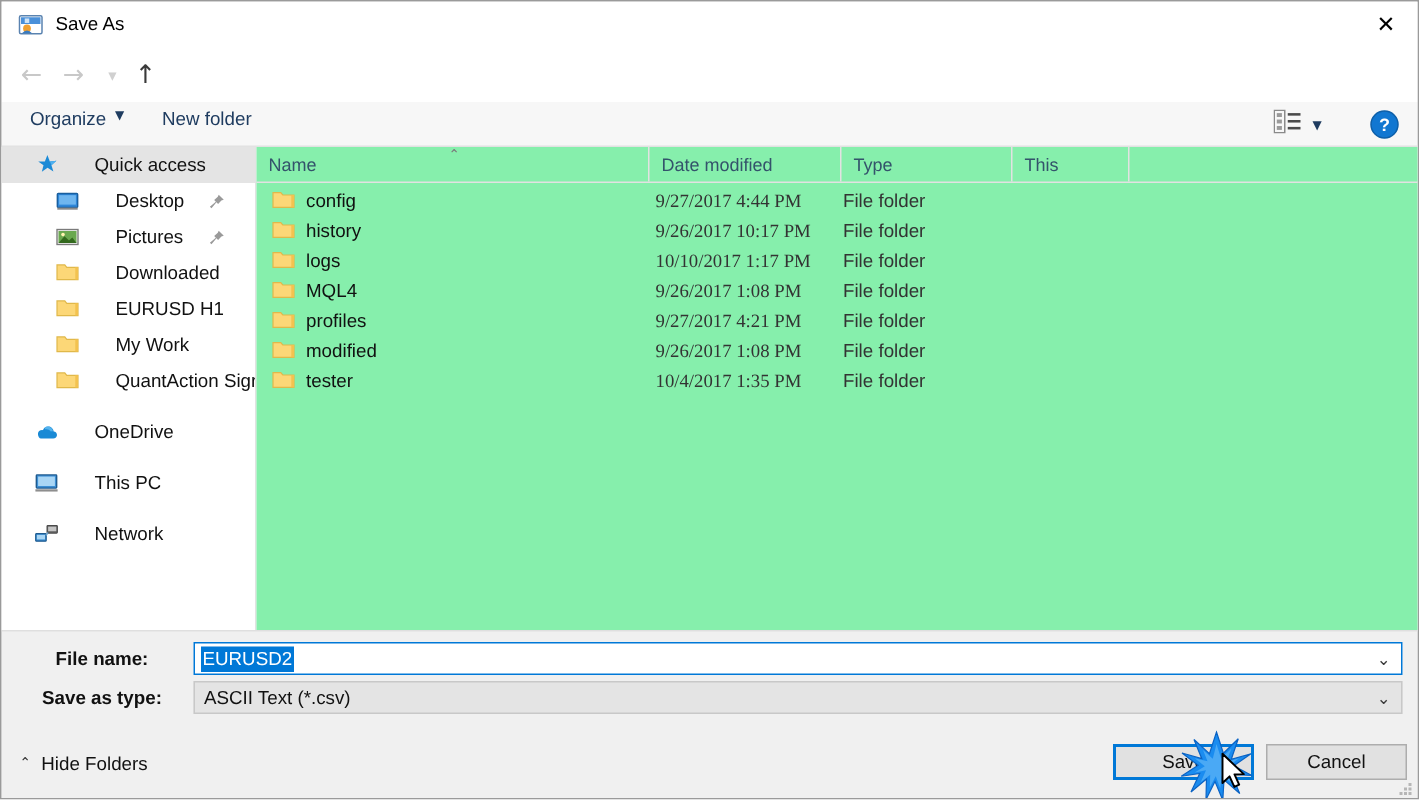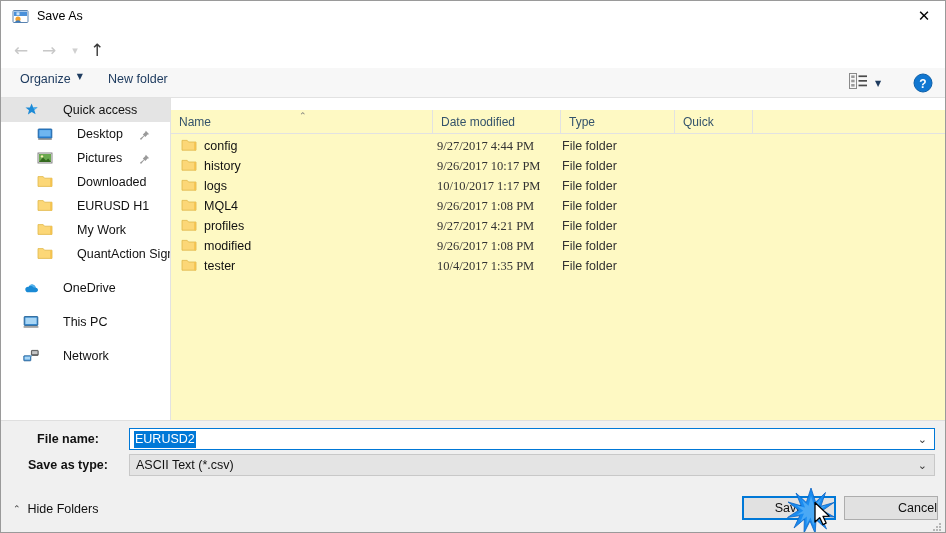--- a/index.html
+++ b/index.html
@@ -255,23 +255,23 @@
     right: 20px;
     top: 5px;
   }
   .indent0 { padding-left: 22px; }
   .indent1 { padding-left: 36px; }
   .nav-gap { height: 10px; }
 
   
   .filepane {
     position: absolute;
-    left: 170px; top: 12px;
+    left: 170px; top: 0;
     width: 776px; height: 322px;
-    background: #fef9c3;
+    background: #86efac;
   }
   .colheaders {
     position: absolute;
     left: 0; top: 0;
     width: 776px; height: 24px;
     border-bottom: 1px solid #e2e2e2;
     box-sizing: border-box;
   }
   .colhead {
     position: absolute;
@@ -440,21 +440,20 @@
   }
   .btn-save {
     left: 741px; top: 495px;
     width: 94px;
     border: 2px solid #0078d7;
     background: #e1e1e1;
   }
   .btn-cancel {
     left: 843px; top: 495px;
     width: 94px;
-    justify-content: flex-end;
   }
 
   
   .click-burst {
     position: absolute;
     left: 786px; top: 486px;
     width: 48px; height: 48px;
     pointer-events: none;
   }
   .cursor-arrow {
@@ -692,21 +691,21 @@
           <span>Name</span>
           <span class="sort-marker">⌃</span>
         </div>
         <div class="colhead col-date">
           <span>Date modified</span>
         </div>
         <div class="colhead col-type">
           <span>Type</span>
         </div>
         <div class="colhead col-size">
-          <span>Quick</span>
+          <span>This</span>
         </div>
       </div>
       <div class="filelist" id="file-rows">
           <div class="filerow">
             <span class="f-ico"><svg width="16" height="14" viewBox="0 0 16 14">
                 <path d="M1 2.4h5.2l1.3 1.6H15v8.2H1z" fill="#fcd777" stroke="#e0b84a" stroke-width="0.8"></path>
                 <path d="M13.2 4v8.2H15V4z" fill="#f3c24f"></path>
               </svg></span>
             <span class="f-name">config</span>
             <span class="f-date">9/27/2017 4:44 PM</span>

